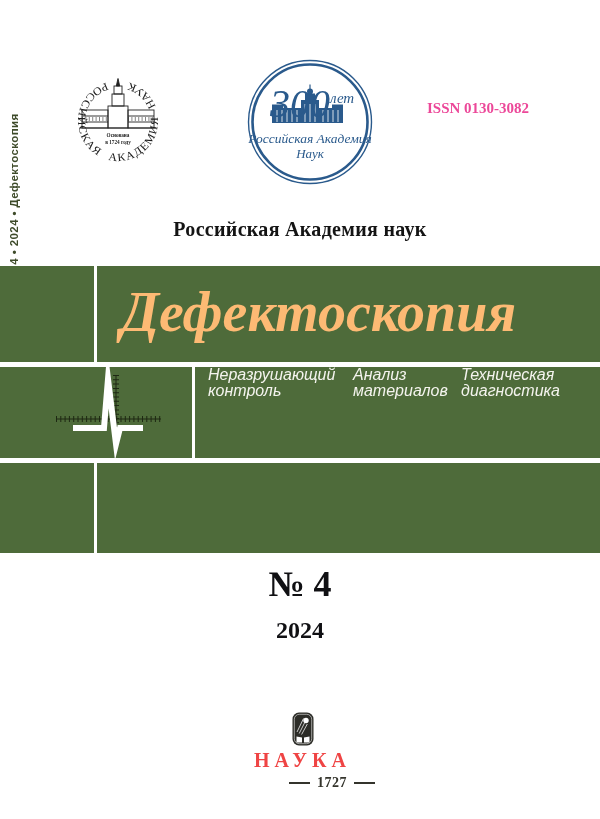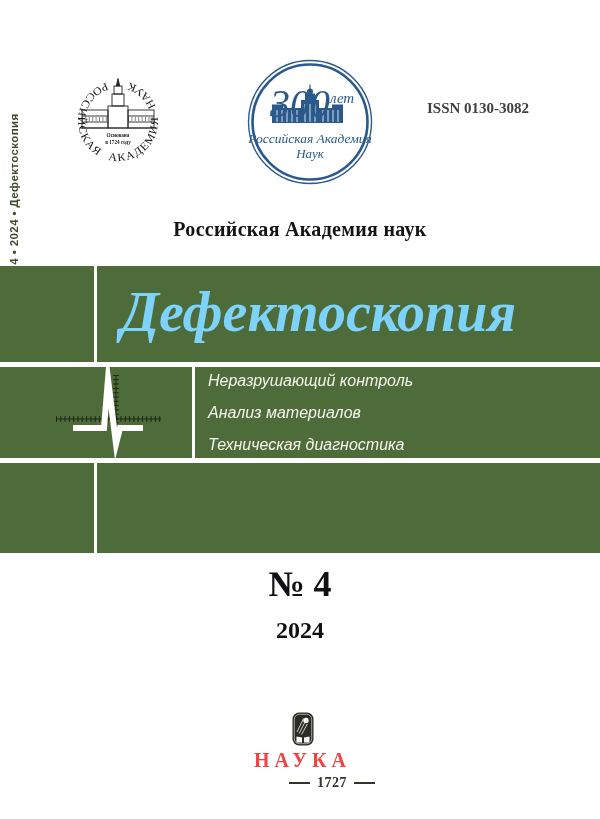--- a/index.html
+++ b/index.html
@@ -7,38 +7,38 @@
         font-family:"Liberation Serif",serif;}
 
   
   .spine{position:absolute;left:14px;top:189px;transform:translate(-50%,-50%) rotate(-90deg);
          white-space:nowrap;font-family:"Liberation Sans",sans-serif;font-weight:bold;
          font-size:11.5px;letter-spacing:.4px;color:#3e4b2a;}
 
   
   .ras-seal{position:absolute;left:66px;top:76px;}
   .anniv-seal{position:absolute;left:244px;top:58px;}
-  .issn{position:absolute;left:427px;top:100px;font-weight:bold;font-size:15px;color:#404040;}
+  .issn{position:absolute;left:427px;top:100px;font-weight:bold;font-size:15px;color:#ec4899;}
   .academy{position:absolute;left:0;top:218px;width:100%;text-align:center;
            font-weight:bold;font-size:20px;color:#141414;letter-spacing:.3px;}
 
   
   .banner{position:absolute;left:0;top:266px;width:600px;}
   .row{position:relative;width:600px;background:#4e6b3a;}
   .row1{height:96px;}
   .row2{height:91px;margin-top:5px;}
   .row3{height:90px;margin-top:5px;}
   .vline{position:absolute;top:0;bottom:0;width:3px;background:#ffffff;}
   .vline-a{left:94px;}
   .vline-b{left:192px;}
   .title-wrap{position:absolute;left:97px;right:0;top:0;bottom:4px;display:flex;
               align-items:center;justify-content:center;}
-  .title{font-size:56px;font-weight:bold;font-style:italic;color:#7dd3fc;
+  .title{font-size:56px;font-weight:bold;font-style:italic;color:#fdba74;
          transform:translateX(-30px);white-space:nowrap;}
-  .topics{position:absolute;left:208px;top:0;bottom:0;display:flex;flex-direction:column;
+  .topics{position:absolute;left:208px;top:0;bottom:0;display:flex;flex-direction:row;
           justify-content:center;row-gap:16px;}
   .topic{font-family:"Liberation Sans",sans-serif;font-style:italic;font-size:16px;
          color:#f4f4ee;line-height:16px;}
   .wave{position:absolute;left:0;top:0;}
 
   
   .issue-no{position:absolute;left:0;top:563px;width:100%;text-align:center;
             font-weight:bold;font-size:36px;color:#101013;}
   .issue-year{position:absolute;left:0;top:617px;width:100%;text-align:center;
               font-weight:bold;font-size:24px;color:#101013;}

